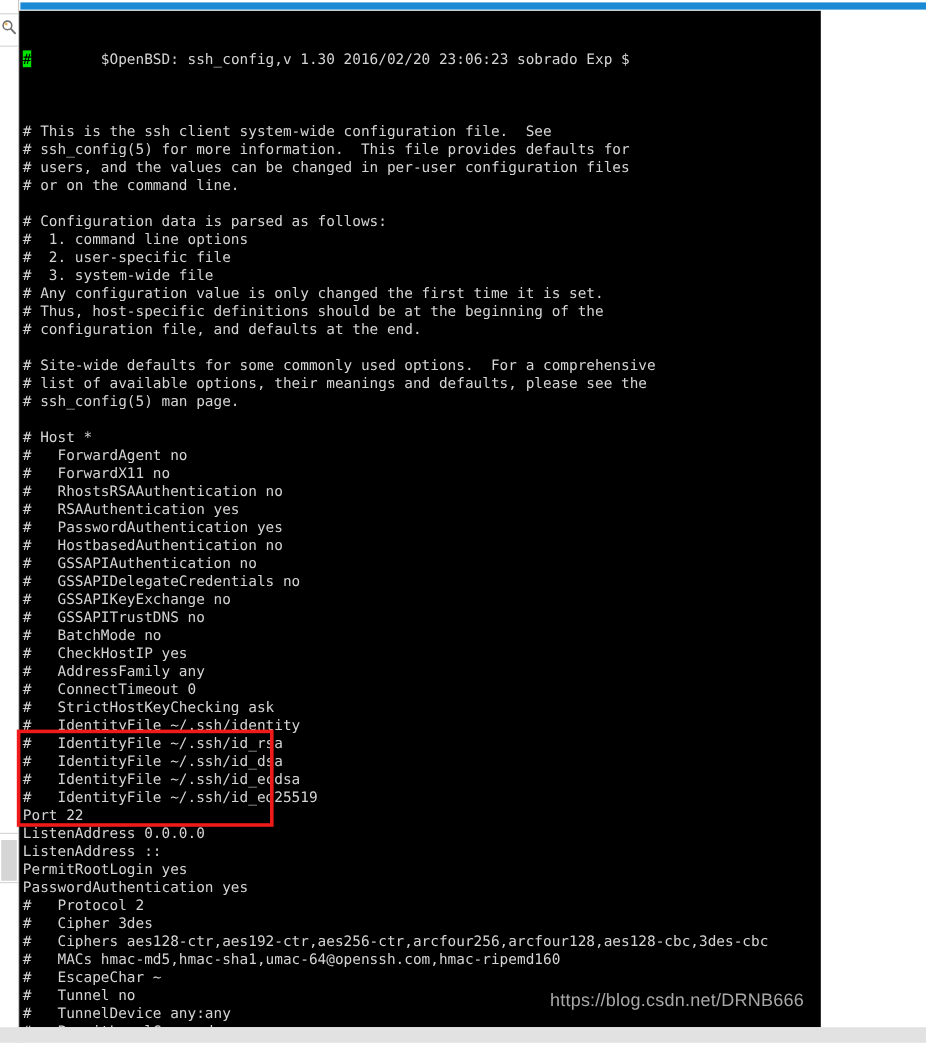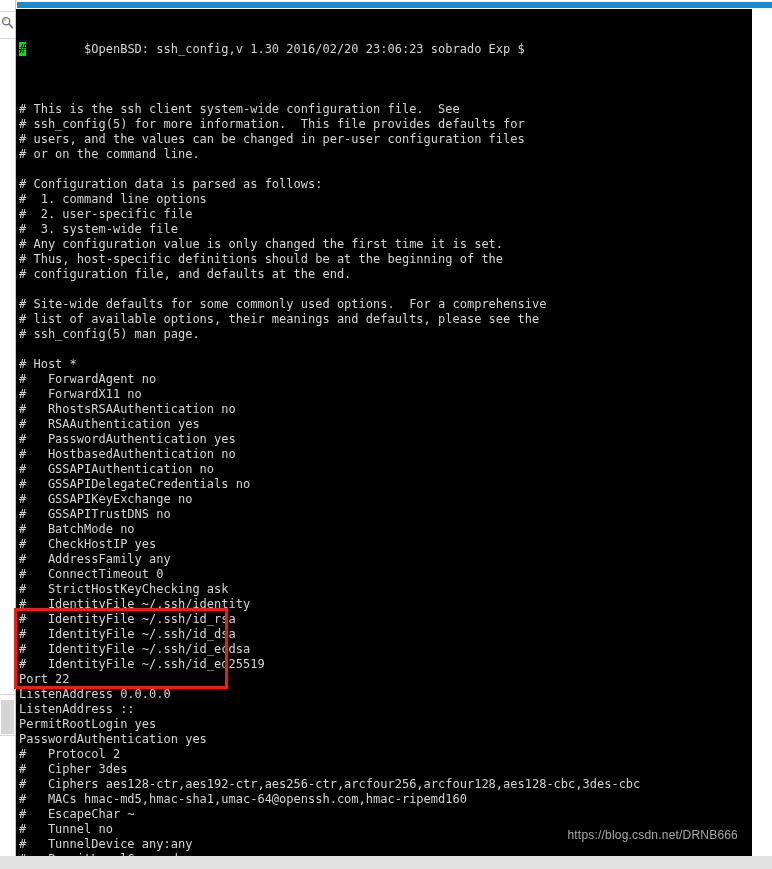--- a/index.html
+++ b/index.html
@@ -69,21 +69,21 @@
     width: 755px;
     height: 6px;
     background: #1a8ad4;
   }
 
   
   .terminal {
     position: absolute;
     left: 16px;
     top: 9px;
-    width: 736px;
+    width: 668px;
     height: 847px;
     background: #000000;
     overflow: hidden;
   }
 
   .code {
     position: absolute;
     left: 3px;
     top: 3px;
     width: 750px;
@@ -120,21 +120,21 @@
     pointer-events: none;
   }
 
   
   .watermark {
     position: absolute;
     right: 14px;
     bottom: 14px;
     color: #a8a8a8;
     font-family: "Liberation Sans", sans-serif;
-    font-size: 12px;
+    font-size: 15px;
     letter-spacing: 0.2px;
   }
 
   
   .bottom-strip {
     position: absolute;
     left: 0;
     top: 856px;
     width: 772px;
     height: 13px;

